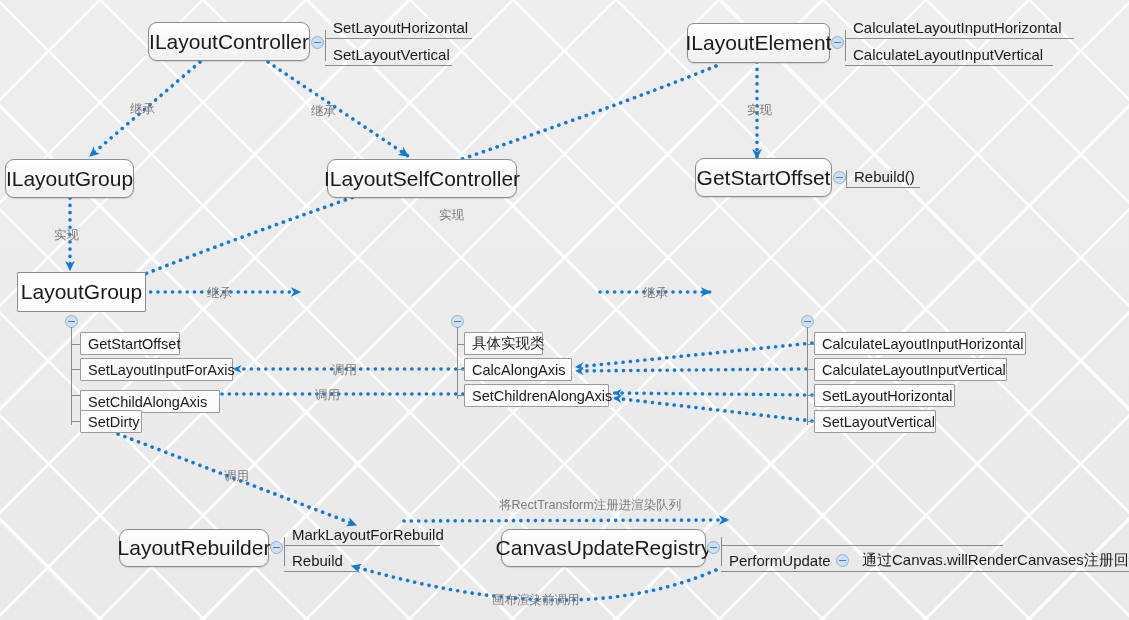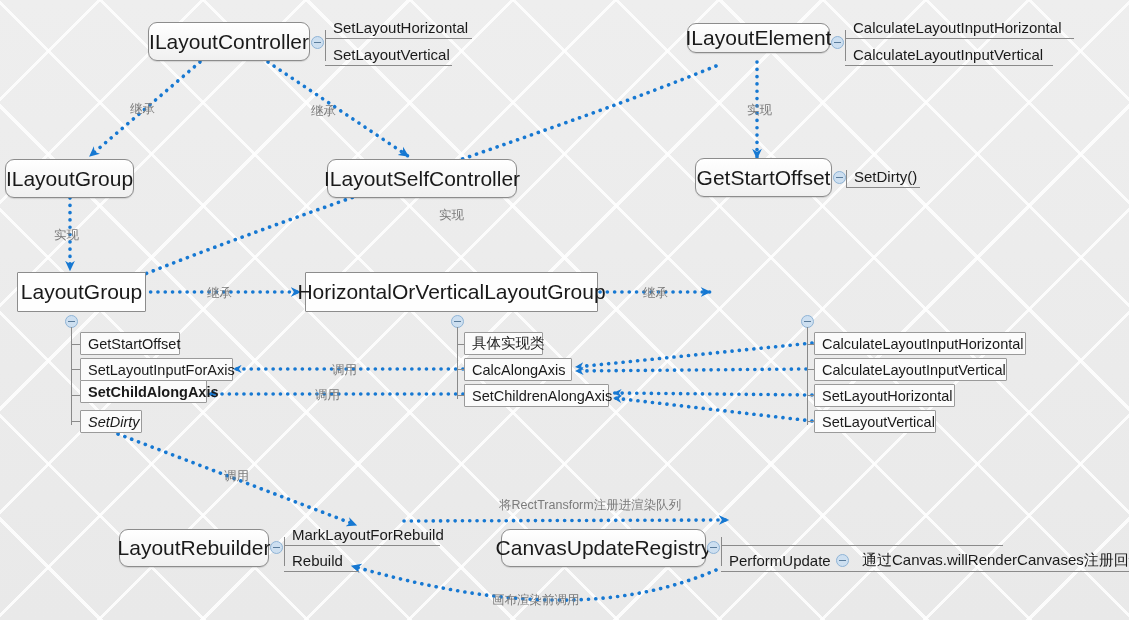--- a/index.html
+++ b/index.html
@@ -178,21 +178,21 @@
   <div class="vstub" style="left:325px; top:30px; height:31px;"></div>
   <div class="plainlabel" style="left:333px; top:17px; height:20px;">
     <span>SetLayoutHorizontal</span>
   </div>
   <div class="uline" style="left:325px; top:38px; width:147px;"></div>
   <div class="plainlabel" style="left:333px; top:44px; height:20px;">
     <span>SetLayoutVertical</span>
   </div>
   <div class="uline" style="left:325px; top:65px; width:127px;"></div>
 
-  <div class="node iface" style="left:687px; top:23px; width:143px; height:30px;">
+  <div class="node iface" style="left:687px; top:23px; width:143px; height:40px;border-radius:7px;">
     <span>ILayoutElement</span>
   </div>
   <div class="toggle" style="left:831px; top:36px;"></div>
   <div class="vstub" style="left:845px; top:30px; height:31px;"></div>
   <div class="plainlabel" style="left:853px; top:17px; height:20px;">
     <span>CalculateLayoutInputHorizontal</span>
   </div>
   <div class="uline" style="left:845px; top:38px; width:229px;"></div>
   <div class="plainlabel" style="left:853px; top:44px; height:20px;">
     <span>CalculateLayoutInputVertical</span>
@@ -206,51 +206,48 @@
   <div class="node iface" style="left:5px; top:159px; width:129px; height:39px;">
     <span>ILayoutGroup</span>
   </div>
 
   <div class="node iface" style="left:695px; top:158px; width:137px; height:39px;">
     <span>GetStartOffset</span>
   </div>
   <div class="toggle" style="left:833px; top:171px;"></div>
   <div class="vstub" style="left:846px; top:170px; height:17px;"></div>
   <div class="plainlabel" style="left:854px; top:166px; height:20px;">
-    <span>SetDirty()</span>
+    <span>Rebuild()</span>
   </div>
   <div class="uline" style="left:846px; top:187px; width:74px;"></div>
 
   <div class="node cls" style="left:17px; top:272px; width:129px; height:40px;">
     <span>LayoutGroup</span>
   </div>
   <div class="toggle" style="left:65px; top:315px;"></div>
 
   <div class="vstub" style="left:71px; top:327px; height:98px;"></div>
   <div class="uline" style="left:71px; top:344px; width:9px;"></div>
   <div class="uline" style="left:71px; top:369px; width:9px;"></div>
   <div class="uline" style="left:71px; top:395px; width:9px;"></div>
   <div class="uline" style="left:71px; top:421px; width:9px;"></div>
 
   <div class="node method" style="left:80px; top:332px; width:100px; height:23px;">
     <span>GetStartOffset</span>
   </div>
   <div class="node method" style="left:80px; top:358px; width:153px; height:23px;">
     <span>SetLayoutInputForAxis</span>
   </div>
-  <div class="node method" style="left:80px; top:380px; width:127px; height:23px;font-weight:bold;">
+  <div class="node method" style="left:80px; top:390px; width:140px; height:23px;">
     <span>SetChildAlongAxis</span>
   </div>
-  <div class="node method" style="left:80px; top:410px; width:62px; height:23px;font-style:italic;">
+  <div class="node method" style="left:80px; top:410px; width:62px; height:23px;">
     <span>SetDirty</span>
   </div>
 
-  <div class="node cls" style="left:305px; top:272px; width:293px; height:40px;">
-    <span>HorizontalOrVerticalLayoutGroup</span>
-  </div>
   <div class="toggle" style="left:451px; top:315px;"></div>
   <div class="vstub" style="left:457px; top:327px; height:72px;"></div>
   <div class="uline" style="left:457px; top:344px; width:7px;"></div>
   <div class="uline" style="left:457px; top:369px; width:7px;"></div>
   <div class="uline" style="left:457px; top:395px; width:7px;"></div>
 
   <div class="node method" style="left:464px; top:332px; width:79px; height:23px;">
     <span>具体实现类</span>
   </div>
   <div class="node method" style="left:464px; top:358px; width:108px; height:23px;">

